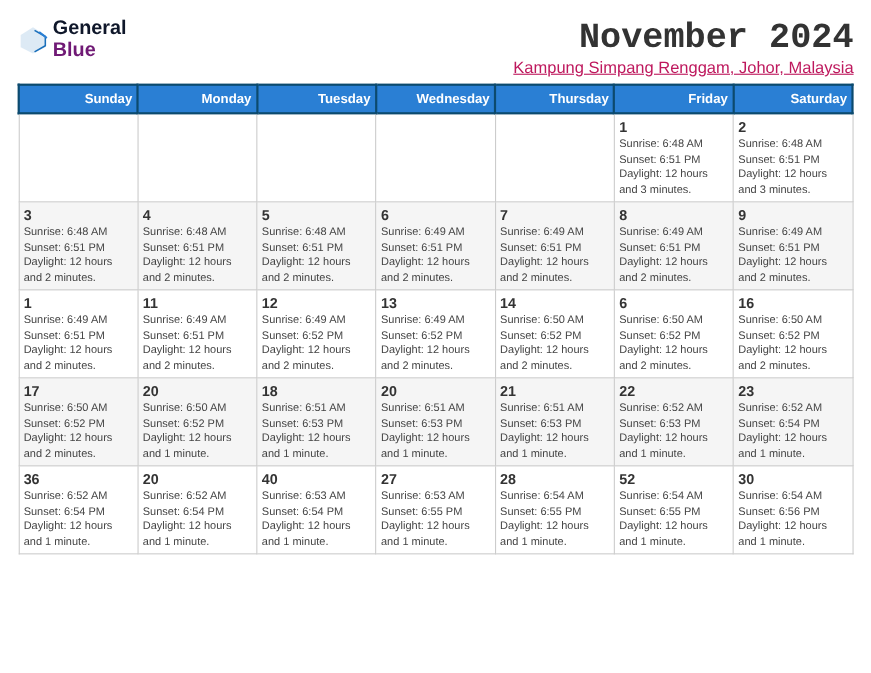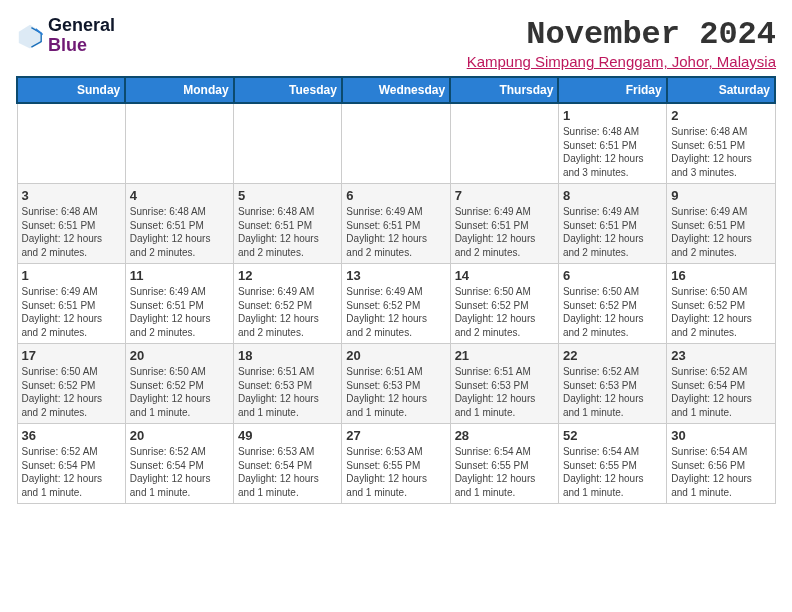--- a/index.html
+++ b/index.html
@@ -306,21 +306,21 @@
 and 1 minute.</div>
         </td>
         <td>
           <span class="day-num">20</span>
           <div class="day-info" style="white-space: pre-line;">Sunrise: 6:52 AM
 Sunset: 6:54 PM
 Daylight: 12 hours
 and 1 minute.</div>
         </td>
         <td>
-          <span class="day-num">49</span>
+          <span class="day-num">40</span>
           <div class="day-info" style="white-space: pre-line;">Sunrise: 6:53 AM
 Sunset: 6:54 PM
 Daylight: 12 hours
 and 1 minute.</div>
         </td>
         <td>
           <span class="day-num">27</span>
           <div class="day-info" style="white-space: pre-line;">Sunrise: 6:53 AM
 Sunset: 6:55 PM
 Daylight: 12 hours

